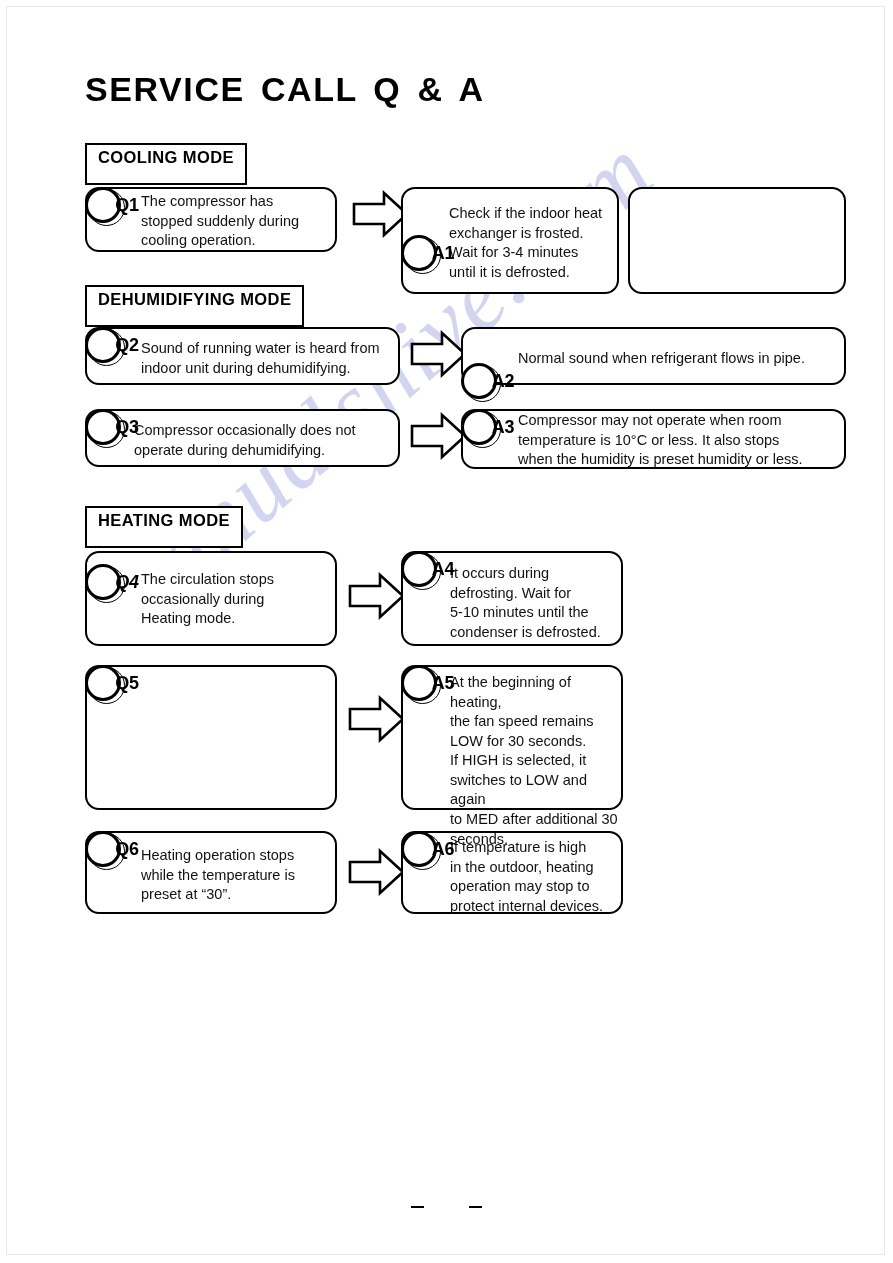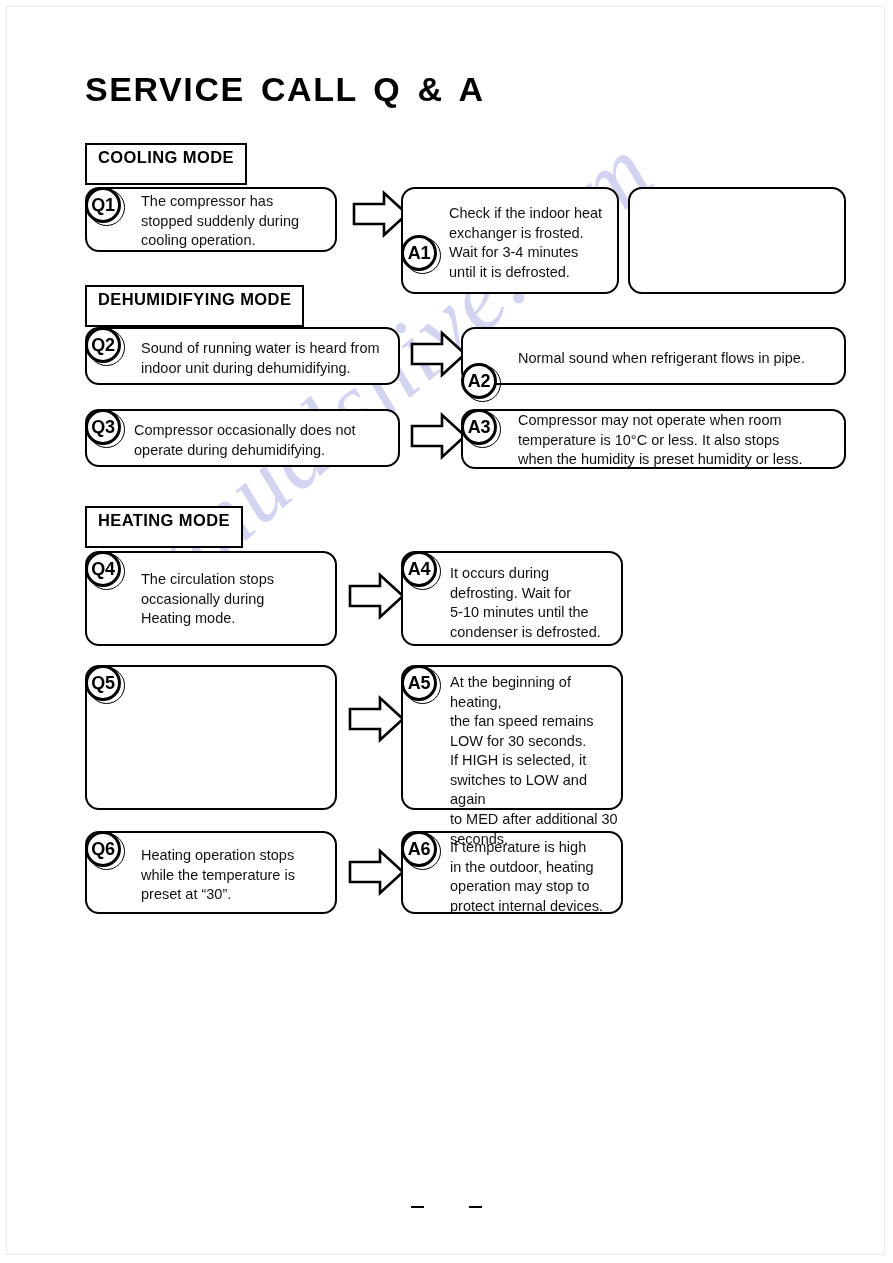--- a/index.html
+++ b/index.html
@@ -132,20 +132,21 @@
     width: 36px;
     height: 36px;
     display: flex;
     align-items: center;
     justify-content: center;
     font-size: 18px;
     font-weight: bold;
     letter-spacing: -0.3px;
     line-height: 1;
     z-index: 2;
+    padding-left: 24px;
   }
 
   
   .arrow {
     position: absolute;
     z-index: 10;
   }
 
   
   .footer {
@@ -261,21 +262,21 @@
     <div class="ring-outer"></div>
     <div class="badge-label">A3</div>
   </div>
 
   <div class="mode-label" style="left:85px; top:506px;">HEATING MODE</div>
 
   <div class="qa-box" style="left:85px; top:551px; width:252px; height:95px;"></div>
   <div class="qa-text" style="left:141px; top:570px; width:194px;">The circulation stops
 occasionally during
 Heating mode.</div>
-  <div class="badge" style="left:85px; top:551px;">
+  <div class="badge" style="left:85px; top:564px;font-style:italic;">
     <div class="ring-inner"></div>
     <div class="ring-outer"></div>
     <div class="badge-label">Q4</div>
   </div>
 
   <div class="arrow" style="left:348px; top:572px;">
     <svg width="58" height="50" viewBox="0 0 58 50">
       <polygon points="2,14 32,14 32,3 55,24 32,45 32,34 2,34" fill="#ffffff" stroke="#000000" stroke-width="2.6" stroke-linejoin="miter"></polygon>
     </svg>
   </div>

